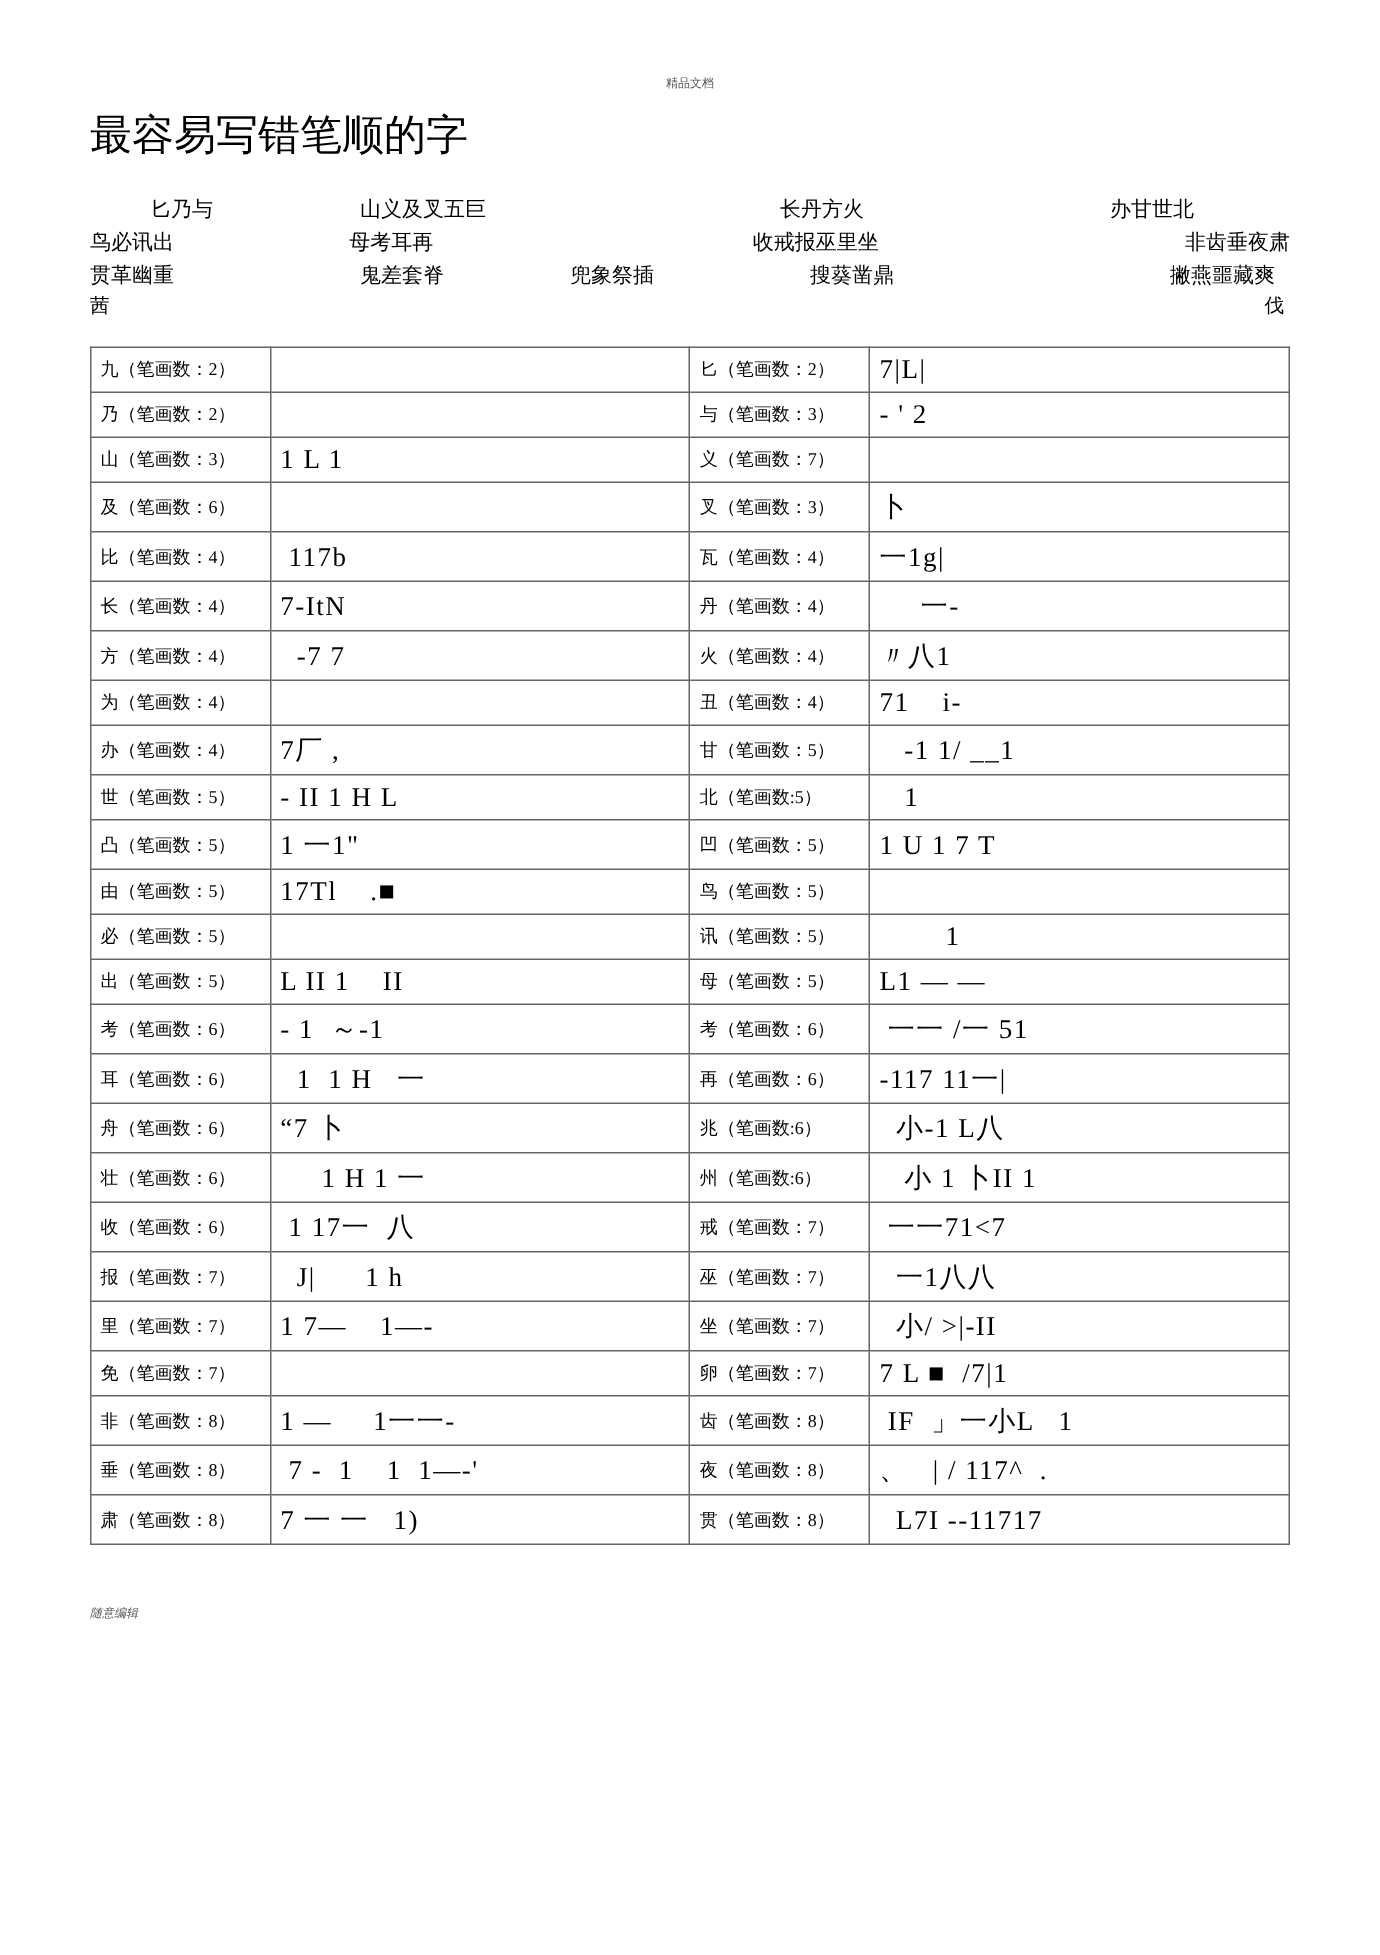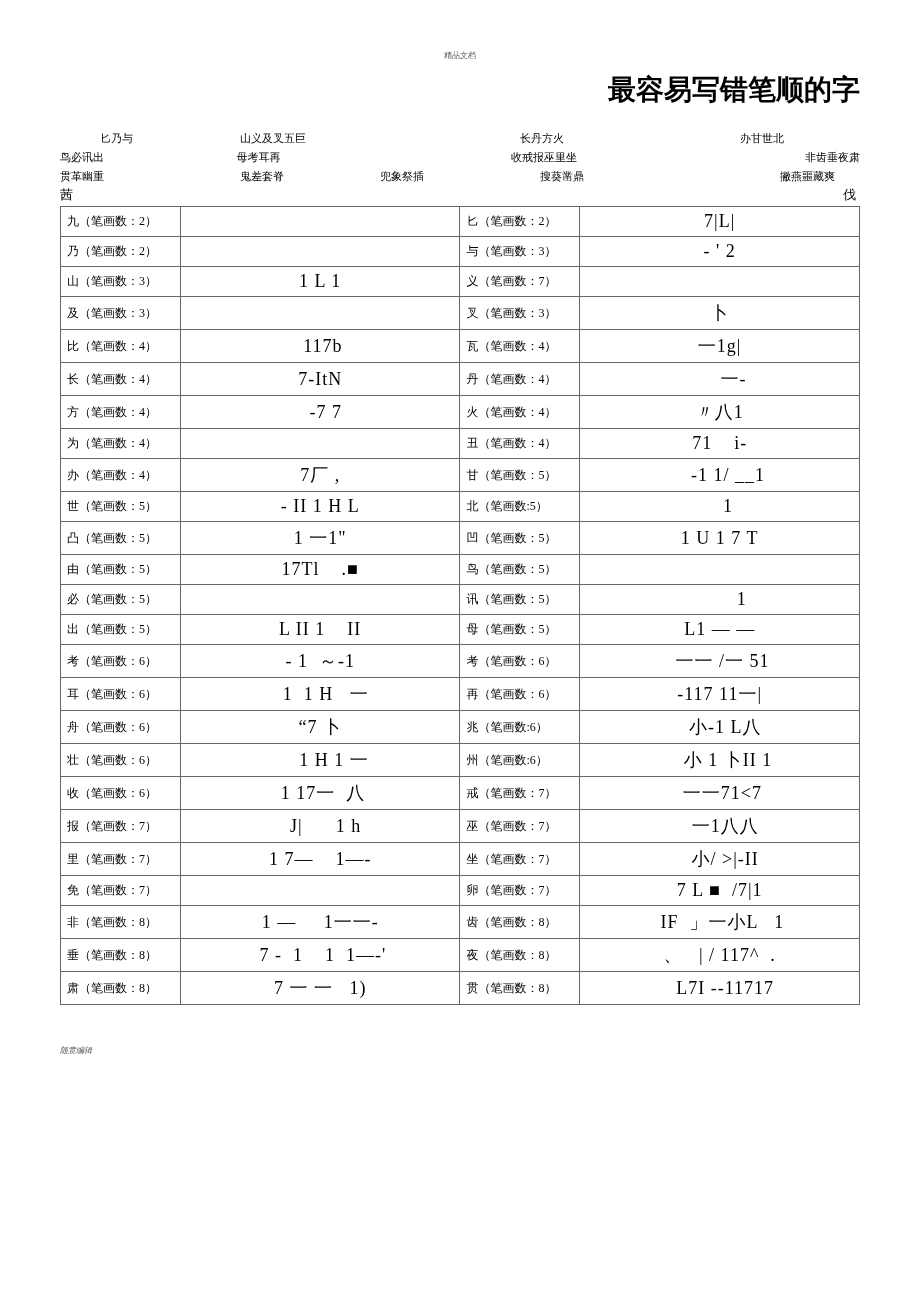--- a/index.html
+++ b/index.html
@@ -12,64 +12,64 @@
     background: #fff;
     width: 920px;
   }
   .header-tiny {
     text-align: center;
     font-size: 8px;
     color: #555;
     margin-bottom: 10px;
   }
   .title {
-    text-align: right;
+    text-align: left;
     font-size: 28px;
     margin: 8px 0 20px 0;
-    font-weight: bold;
+    font-weight: normal;
   }
   .group-line {
     display: flex;
     padding: 2px 0;
-    font-size: 11px;
+    font-size: 14px;
   }
   .group-line span { white-space: pre; }
   .gl1 .a { margin-left: 40px; width: 140px; }
   .gl1 .b { width: 280px; font-family: Liberation Serif, serif; }
   .gl1 .c { width: 220px; }
   .gl2 .a { margin-left: 0px; width: 180px; }
   .gl2 .b { width: 280px; }
   .gl2 .c { width: 300px; }
   .gl3 .a { margin-left: 0px; width: 180px; }
   .gl3 .b { width: 140px; }
   .gl3 .c { width: 160px; }
   .gl3 .d { width: 240px; }
   .orphan-left { margin-left: 0; font-size: 13px; }
   .orphan-right { text-align: right; font-size: 13px; padding-right: 4px; }
 
   table {
     border-collapse: collapse;
     width: 100%;
-    margin-top: 2px;
+    margin-top: 18px;
     table-layout: fixed;
   }
   td {
     border: 1px solid #666;
     padding: 4px 6px;
     font-size: 13px;
     height: 30px;
     vertical-align: middle;
     overflow: hidden;
   }
   col.c1 { width: 15%; }
   col.c2 { width: 35%; }
   col.c3 { width: 15%; }
   col.c4 { width: 35%; }
   td.label { font-size: 12px; }
-  td.strokes { font-family: "Times New Roman", serif; font-size: 18px; letter-spacing: 1px; white-space: pre; text-align: center; }
+  td.strokes { font-family: "Times New Roman", serif; font-size: 18px; letter-spacing: 1px; white-space: pre; }
   .footer-tiny {
     text-align: left;
     font-size: 8px;
     color: #555;
     margin-top: 40px;
     font-style: italic;
   }
 </style>
 </head>
 <body>
@@ -122,21 +122,21 @@
         <td class="label">与（笔画数：3）</td>
         <td class="strokes">- ' 2</td>
       </tr>
       <tr>
         <td class="label">山（笔画数：3）</td>
         <td class="strokes">1 L 1</td>
         <td class="label">义（笔画数：7）</td>
         <td class="strokes"></td>
       </tr>
       <tr>
-        <td class="label">及（笔画数：3）</td>
+        <td class="label">及（笔画数：6）</td>
         <td class="strokes"></td>
         <td class="label">叉（笔画数：3）</td>
         <td class="strokes">卜</td>
       </tr>
       <tr>
         <td class="label">比（笔画数：4）</td>
         <td class="strokes"> 117b</td>
         <td class="label">瓦（笔画数：4）</td>
         <td class="strokes">一1g|</td>
       </tr>

